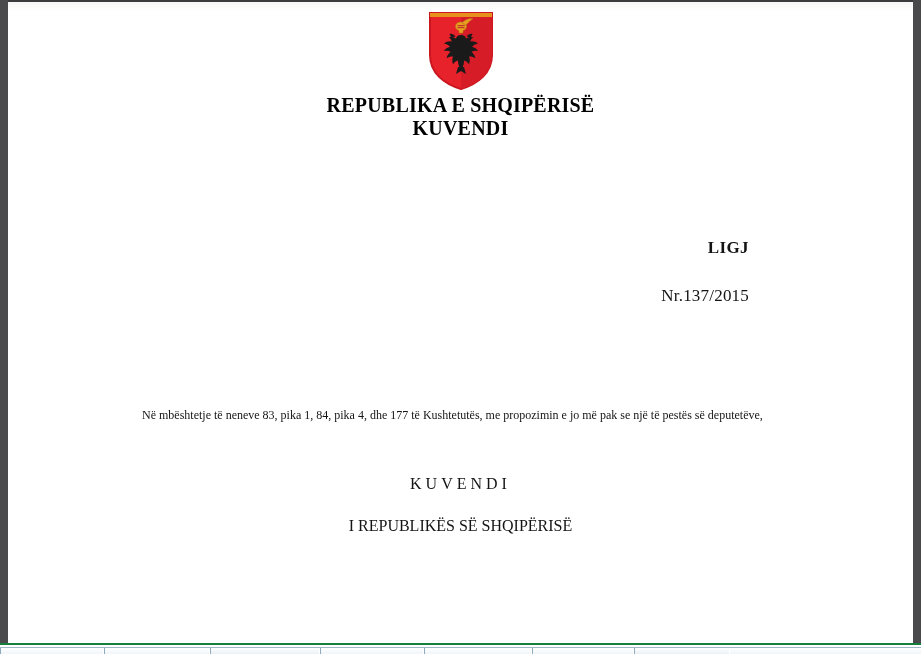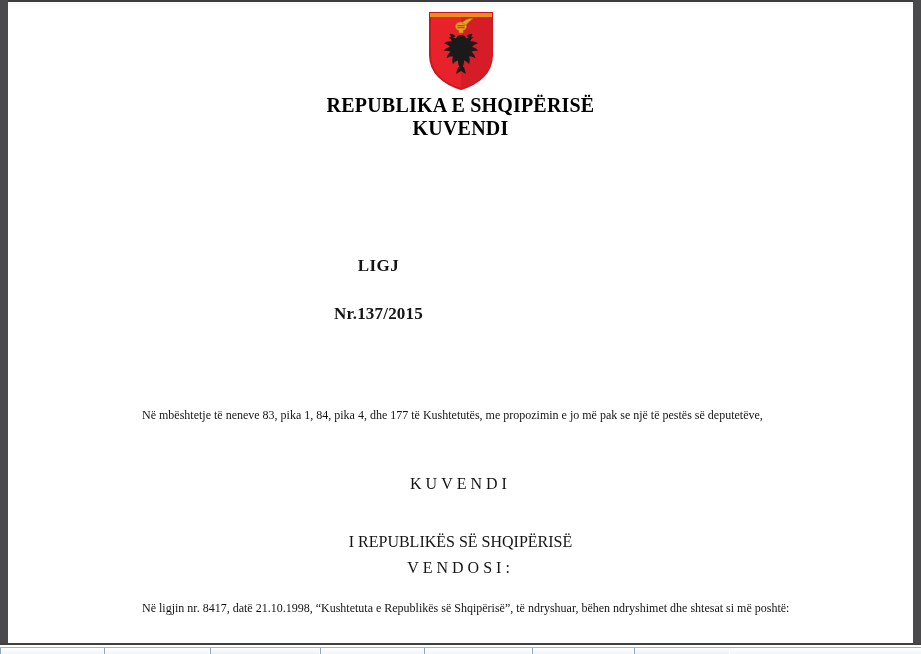--- a/index.html
+++ b/index.html
@@ -12,21 +12,21 @@
     overflow: hidden;
     background: #ffffff;
     font-family: "Liberation Serif", "DejaVu Serif", serif;
     position: relative;
   }
 
   
   .viewer {
     position: absolute;
     inset: 0;
-    background: #404040;
+    background: #15803d;
   }
   .top-strip {
     position: absolute;
     top: 0; left: 0;
     width: 921px;
     height: 11px;
     background: linear-gradient(to bottom, #3b3b3d 0px, #3b3b3d 2px, #f7f7f7 2px, #ffffff 11px);
   }
   .edge-bar {
     position: absolute;
@@ -107,34 +107,34 @@
     font-size: 20px;
     font-weight: bold;
     letter-spacing: 0.2px;
     line-height: 23px;
     color: #000000;
   }
 
   
   .law-block {
     position: absolute;
-    top: 245px;
+    top: 227px;
     left: 0;
     width: 741px;
-    text-align: center;
+    text-align: right;
   }
   .law-kind {
     font-size: 17px;
     font-weight: bold;
     letter-spacing: 0.4px;
     margin-bottom: 28px;
   }
   .law-number {
     font-size: 17px;
-    font-weight: bold;
+    font-weight: normal;
     letter-spacing: 0.2px;
     margin-bottom: 34px;
   }
   .law-title {
     font-size: 16.5px;
     font-weight: bold;
     line-height: 22px;
     padding: 0 40px;
   }
 
@@ -155,21 +155,21 @@
   .enact {
     position: absolute;
     left: 0;
     width: 905px;
     text-align: center;
     font-size: 16px;
     line-height: 22px;
   }
   .enact.spaced { letter-spacing: 4px; }
   .enact.l1 { top: 462px; }
-  .enact.l2 { top: 504px; margin-top: 16px; }
+  .enact.l2 { top: 504px; }
   .enact.l3 { top: 546px; }
 </style>
 </head>
 <body>
 
 <div class="viewer">
 
   <div class="top-strip"></div>
   <div class="edge-bar left"></div>
   <div class="edge-bar right"></div>
@@ -221,23 +221,21 @@
 
     <div class="law-block">
       <div class="law-kind">LIGJ</div>
       <div class="law-number">Nr.137/2015</div>
     </div>
 
     <div class="para p-preamble">Në mbështetje të neneve 83, pika 1, 84, pika 4, dhe 177 të Kushtetutës, me propozimin e jo më pak se një të pestës së deputetëve,</div>
 
     <div class="enact spaced l1">KUVENDI</div>
     <div class="enact l2">I REPUBLIKËS SË SHQIPËRISË</div>
-    <div class="enact spaced l3">VENDOSI:</div>
-
-    <div class="para p-closing">Në ligjin nr. 8417, datë 21.10.1998, “Kushtetuta e Republikës së Shqipërisë”, të ndryshuar, bëhen ndryshimet dhe shtesat si më poshtë:</div>
+
 
   </div>
 
   <div class="bottom-toolbar">
     <div class="tb-inner">
       <div class="tb-btn" style="width:104px"></div>
       <div class="tb-btn" style="width:106px"></div>
       <div class="tb-btn wide" style="width:110px"></div>
       <div class="tb-btn" style="width:104px"></div>
       <div class="tb-btn" style="width:108px"></div>

